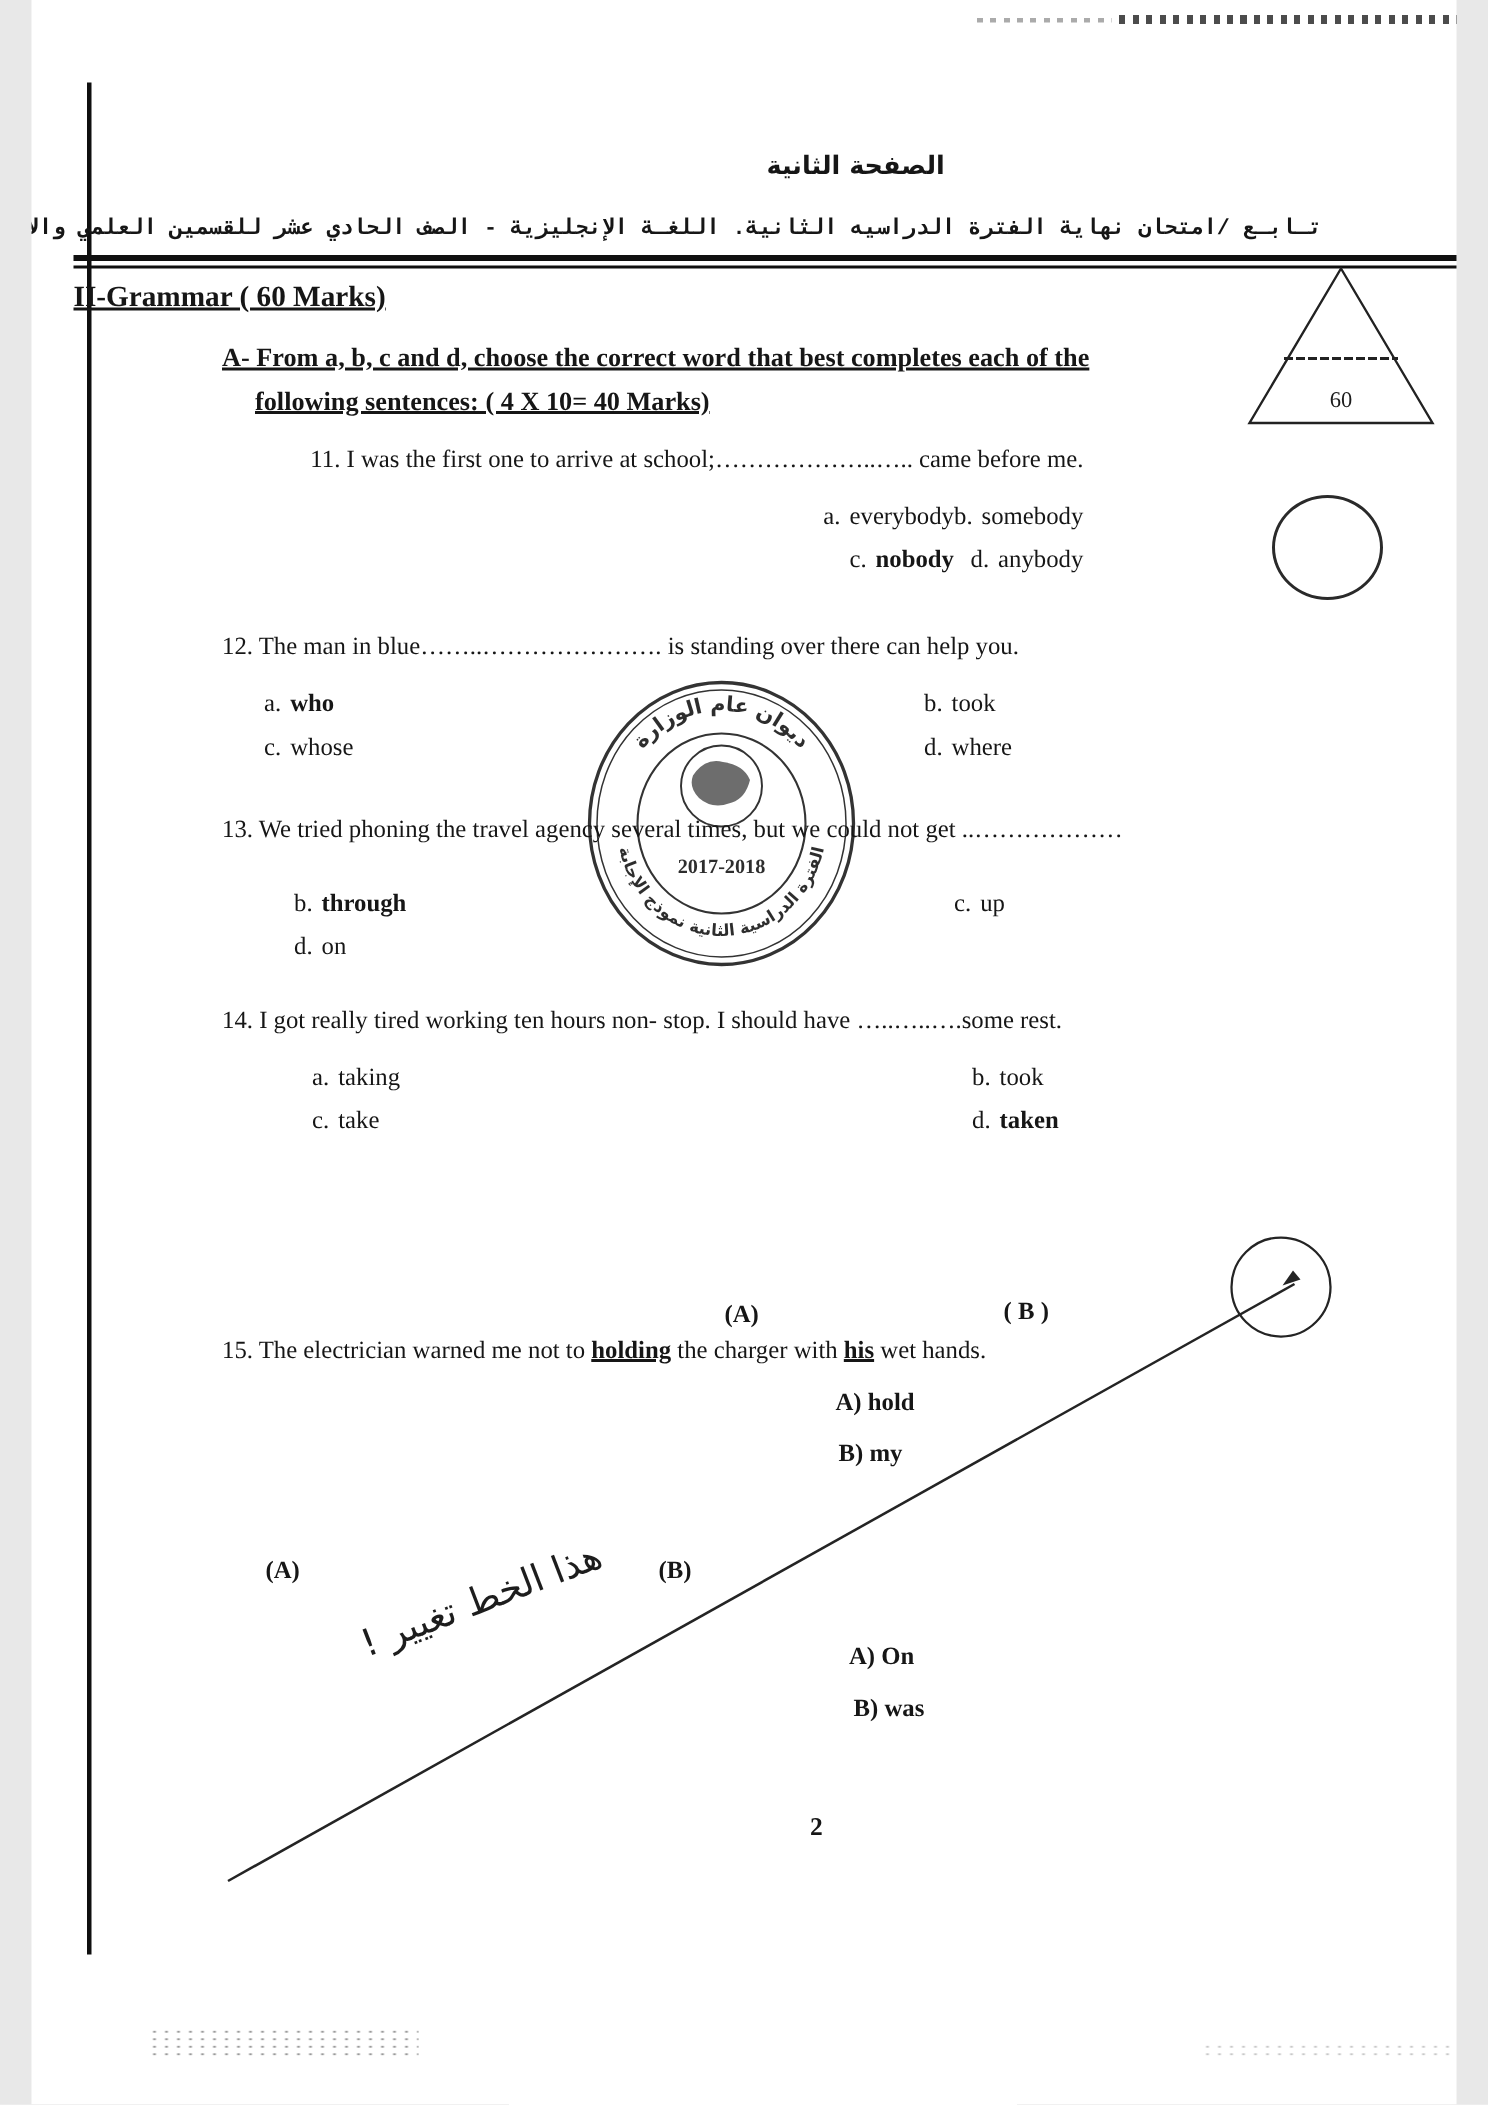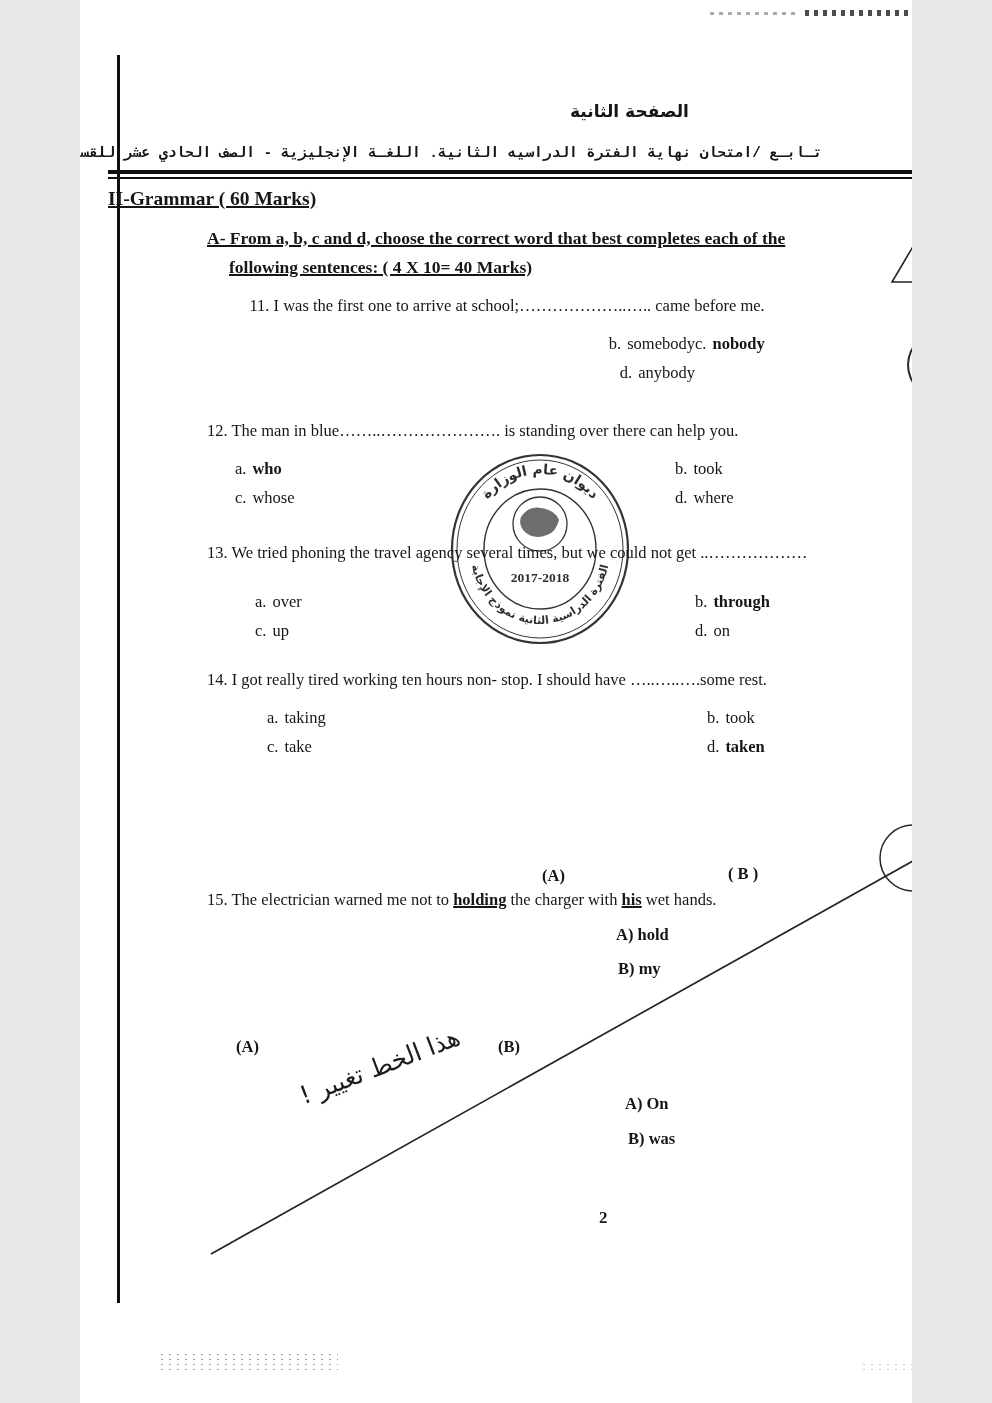--- a/index.html
+++ b/index.html
@@ -1,17 +1,17 @@
 <!DOCTYPE html>
 <html><head>
 <meta charset="utf-8">
 <style>
   html,body{margin:0;padding:0;background:#e8e8e8;}
   #page{
-    position:relative;width:832px;height:1403px;margin:0 auto;
+    position:relative;width:950px;height:1403px;margin:0 auto;
     background:#ffffff;overflow:hidden;
     font-family:"Liberation Serif",serif;color:#161616;
   }
   .abs{position:absolute;}
   .bold{font-weight:bold;}
   .center{text-align:left;}
   
   .double-rule{border-top:4px solid #101010;border-bottom:2px solid #101010;height:3px;}
   
   .v-line{width:2.5px;background:#0f0f0f;}
@@ -76,20 +76,21 @@
   <div class="abs" style="left:827px;top:330px;width:70px;height:66px;border:2px solid #2a2a2a;border-radius:50%;"></div>
 
   <div class="abs sec-head" style="left:127px;top:224px;">
     <div><span class="hl">A- From a, b, c and d, choose the correct word that best completes each of the</span></div>
     <div style="margin-left:22px;"><span class="hl">following sentences: ( 4 X 10= 40 Marks)</span></div>
   </div>
 
   <div class="abs" style="left:127px;top:296px;text-align:right;">
     <div class="q-text">11. I was the first one to arrive at school;………………..….. came before me.</div>
     <div class="opts" style="margin-left:48px;">
+      <div class="opt"><span class="opt-key">a.</span><span>everybody</span></div>
       <div class="opt"><span class="opt-key">b.</span><span>somebody</span></div>
       <div class="opt"><span class="opt-key">c.</span><span class="bold">nobody</span></div>
       <div class="opt"><span class="opt-key">d.</span><span>anybody</span></div>
     </div>
   </div>
 
   <div class="abs" style="left:127px;top:421px;">
     <div class="q-text">12. The man in blue……..…………………. is standing over there can help you.</div>
     <div class="opts" style="margin-left:28px;">
       <div class="opt"><span class="opt-key">a.</span><span class="bold">who</span></div>
@@ -112,21 +113,20 @@
       <textPath href="#arcBot" startOffset="50%" text-anchor="middle">الفترة الدراسية الثانية نموذج الإجابة</textPath>
     </text>
     <circle cx="92" cy="72" r="27" fill="none" stroke="#222" stroke-width="1.3"></circle>
     <path d="M73,65 q8,-12 20,-9 q14,2 18,12 q-3,12 -12,15 q-13,5 -22,-3 q-7,-7 -4,-15 z" fill="#1c1c1c" opacity=".7"></path>
     <text x="92" y="130" text-anchor="middle" font-size="13.5" font-weight="bold" font-family="Liberation Serif, serif">2017-2018</text>
   </svg>
 
   <div class="abs" style="left:127px;top:543px;">
     <div class="q-text">13. We tried phoning the travel agency several times, but we could not get ..………………</div>
     <div class="opts" style="margin-left:48px;margin-top:24px;">
-      <div class="opt"><span class="opt-key">a.</span><span>over</span></div>
       <div class="opt"><span class="opt-key">b.</span><span class="bold">through</span></div>
       <div class="opt"><span class="opt-key">c.</span><span>up</span></div>
       <div class="opt"><span class="opt-key">d.</span><span>on</span></div>
     </div>
   </div>
 
   <div class="abs" style="left:127px;top:670px;">
     <div class="q-text">14. I got really tired working ten hours non- stop. I should have  …..…..….some  rest.</div>
     <div class="opts" style="margin-left:60px;">
       <div class="opt"><span class="opt-key">a.</span><span>taking</span></div>

